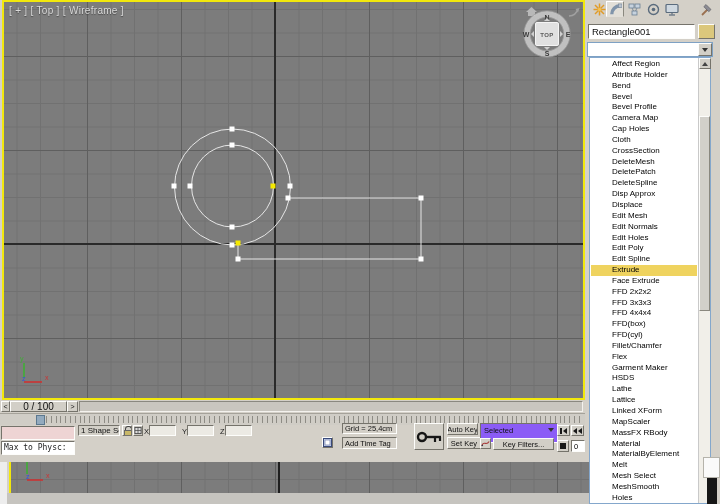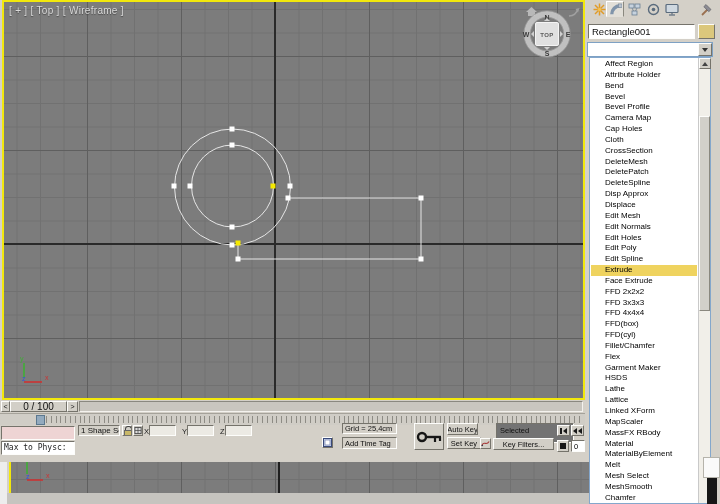--- a/index.html
+++ b/index.html
@@ -60,21 +60,21 @@
   .tab-active{background:#e2dfd8;border:1px solid;border-color:#fff #8a887f #e2dfd8 #fff}
   .namefield{position:absolute;left:3px;top:24px;width:107px;height:15px;background:#fff;border:1px solid;border-color:#75736b #fdfdfb #fdfdfb #75736b;font-size:9.5px;line-height:13px;padding-left:3px}
   .swatch{position:absolute;left:113px;top:24px;width:17px;height:15px;border:1px solid;border-color:#fdfdfb #75736b #75736b #fdfdfb}
   .combo{position:absolute;left:2px;top:42px;width:126px;height:15px;background:#fff;border:1px solid #7ea1c4}
   .combo-btn{position:absolute;right:0;top:0;width:14px;height:13px;background:#d2cfc7;border:1px solid;border-color:#fdfdfb #75736b #75736b #fdfdfb;display:flex;align-items:center;justify-content:center}
   .tri-down{width:0;height:0;border-left:3px solid transparent;border-right:3px solid transparent;border-top:4px solid #333}
   .tri-up{width:0;height:0;border-left:3px solid transparent;border-right:3px solid transparent;border-bottom:4px solid #444}
   
   .modlist-box{left:589px;top:57px;width:122px;height:447px;background:#fff;border:1px solid #84a7cc;z-index:30}
   .mod-items{position:absolute;left:1px;top:1px;right:13px;bottom:0;overflow:hidden}
-  .mod-item{height:10.85px;line-height:10.8px;font-size:8px;padding-left:14px;white-space:nowrap;color:#000}
+  .mod-item{height:10.85px;line-height:10.8px;font-size:8px;padding-left:21px;white-space:nowrap;color:#000}
   .mod-scroll{position:absolute;right:0;top:0;width:12px;height:100%;background:#f1efe9;border-left:1px solid #c9c9c9}
   .scroll-up{position:absolute;left:0;top:0;width:12px;height:11px;background:#d2cfc7;border:1px solid;border-color:#fdfdfb #75736b #75736b #fdfdfb;display:flex;align-items:center;justify-content:center}
   .scroll-thumb{position:absolute;left:0;top:58px;width:11px;height:195px;background:#d2d0ca;border:1px solid;border-color:#fdfdfb #8a887f #8a887f #fdfdfb}
   
   .lockico{position:relative;width:9px;height:9px}
   .lockico::before{content:"";position:absolute;left:2px;top:0;width:5px;height:4px;border:1px solid #444;border-bottom:none;border-radius:3px 3px 0 0}
   .lockico::after{content:"";position:absolute;left:1px;top:4px;width:7px;height:5px;background:#c9b869;border:1px solid #666}
   .dark-glyph{display:flex;gap:1px;align-items:center;justify-content:center}
   .tri-left{width:0;height:0;border-top:3px solid transparent;border-bottom:3px solid transparent;border-right:4px solid #181818}
   .bar-v{width:2px;height:6px;background:#181818}
@@ -197,21 +197,21 @@
       <svg width="26" height="16" viewBox="0 0 26 16">
         <circle cx="6" cy="8" r="4" fill="none" stroke="#161616" stroke-width="2.4"></circle>
         <line x1="10" y1="8" x2="25" y2="8" stroke="#161616" stroke-width="2.4"></line>
         <line x1="19" y1="8" x2="19" y2="13" stroke="#161616" stroke-width="2.2"></line>
         <line x1="24" y1="8" x2="24" y2="12" stroke="#161616" stroke-width="2.2"></line>
       </svg>
     </div>
     <div class="abs raised btn" style="left:447px;top:0;width:31px;height:12px">Auto Key</div>
     <div class="abs raised btn" style="left:447px;top:14px;width:34px;height:12px">Set Key</div>
 
-    <div class="abs sunken" style="left:496px;top:0;width:78px;height:20px;background:#737373">
+    <div class="abs sunken" style="left:480px;top:0;width:78px;height:20px;background:#8b5cf6">
       <span style="position:absolute;left:3px;top:2px;font-size:7.5px">Selected</span>
       <span class="tri-down" style="position:absolute;right:3px;top:4px"></span>
     </div>
     <div class="abs raised btn" style="left:480px;top:15px;width:11px;height:11px">
       <svg width="9" height="9" viewBox="0 0 11 11">
         <path d="M1,8 C3.5,1 6,9.5 10,3" stroke="#a83838" stroke-width="1.3" fill="none"></path>
         <circle cx="1.5" cy="8" r="1" fill="#334"></circle>
       </svg>
     </div>
     <div class="abs raised btn" style="left:493px;top:15px;width:61px;height:12px">Key Filters...</div>
@@ -338,21 +338,21 @@
         <div class="mod-item">Lathe</div>
         <div class="mod-item">Lattice</div>
         <div class="mod-item">Linked XForm</div>
         <div class="mod-item">MapScaler</div>
         <div class="mod-item">MassFX RBody</div>
         <div class="mod-item">Material</div>
         <div class="mod-item">MaterialByElement</div>
         <div class="mod-item">Melt</div>
         <div class="mod-item">Mesh Select</div>
         <div class="mod-item">MeshSmooth</div>
-        <div class="mod-item">Chamfer</div>
+        <div class="mod-item">Holes</div>
       </div>
     <div class="mod-scroll">
       <div class="scroll-up">
         <span class="tri-up"></span>
       </div>
       <div class="scroll-thumb"></div>
     </div>
   </div>
 
   <div class="abs corner-white"></div>

